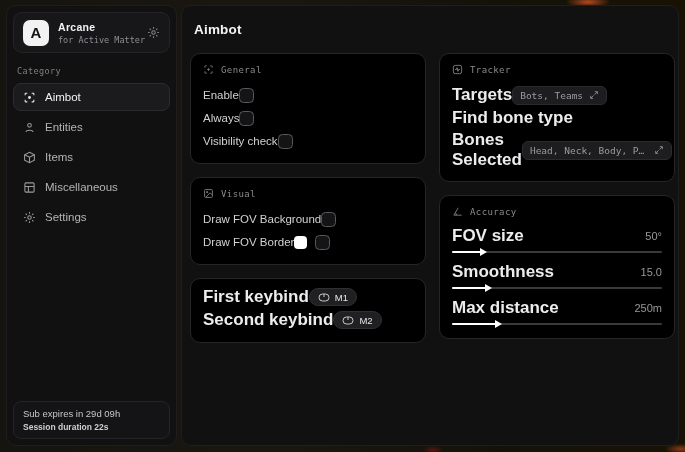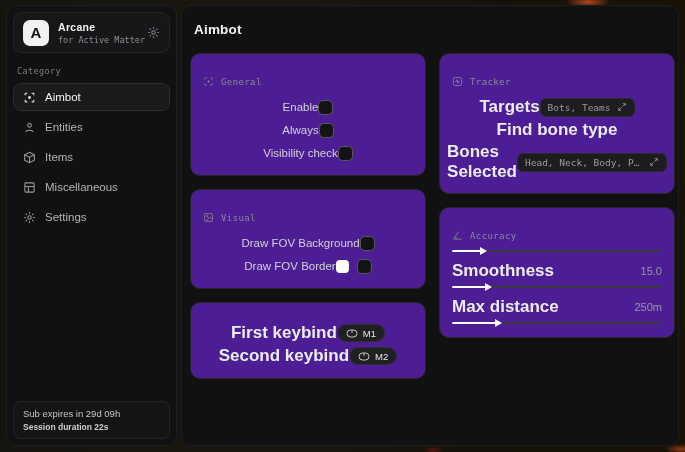--- a/index.html
+++ b/index.html
@@ -43,26 +43,26 @@
   .sub-card { margin-top:auto; border:1px solid #242427; background:#141416; border-radius:8px; padding:6px 9px; }
   .sub-line1 { color:#c7c7ca; font-size:9.5px; font-family:Liberation Sans, sans-serif; white-space:nowrap; }
   .sub-line2 { color:#cfcfd2; font-size:8.5px; font-weight:bold; margin-top:3px; }
 
   
   .main { flex:1; padding:13px 9px 9px 8px; overflow:hidden; }
   .main-title { color:#f4f4f5; font-size:13.5px; font-weight:bold; letter-spacing:.2px; margin:3px 0 16px 4px; }
   .columns { display:flex; gap:13px; align-items:flex-start; }
   .col { width:236px; flex:none; display:flex; flex-direction:column; gap:13px; }
 
-  .card { background:#4c1d95; border:1px solid #262629; border-radius:10px; padding:19px 12px 11px 12px; }
+  .card { background:#000000; border:1px solid #262629; border-radius:10px; padding:7px 12px 11px 12px; }
   .sec-head { display:flex; align-items:center; gap:7px; color:#8a8a8d; font-size:9px;
     font-family:"DejaVu Sans Mono", monospace; letter-spacing:.4px; margin:3px 0 9px 0; }
   .sec-head .ic { display:flex; color:#818184; }
 
-  .row { display:flex; align-items:center; justify-content:center; min-height:22px; }
+  .row { display:flex; align-items:center; justify-content:flex-start; min-height:22px; }
   .row + .row { margin-top:1px; }
   .row-label { color:#d2d2d4; font-size:11.5px; }
   .row-label.strong { color:#ececee; font-weight:bold; font-size:17px; }
   .row-right { display:flex; align-items:center; gap:8px; }
 
   .checkbox { width:15px; height:15px; border:1.5px solid #59595c; border-radius:4.5px; background:#141416; cursor:pointer; }
   .swatch { width:13px; height:13px; border-radius:4px; background:#ffffff; cursor:pointer; }
 
   .keybtn { display:flex; align-items:center; gap:5px; background:#202023; border:1px solid #303033;
     border-radius:9px; height:18px; padding:0 8px; color:#e8e8ea; font-size:9.5px; cursor:pointer; }
@@ -291,20 +291,24 @@
               <span class="ic">
                 <svg width="11" height="11" viewBox="0 0 24 24" fill="none" stroke="currentColor" stroke-width="2">
                     <path d="M13.5 4 4 20h17"></path>
                     <path d="M9.5 20a9 9 0 0 0-2.2-5.9"></path>
                   </svg>
               </span>
               <span>Accuracy</span>
             </div>
 
             <div class="slider-block">
+              <div class="slider-head">
+                <span class="row-label strong">FOV size</span>
+                <span class="slider-value">50°</span>
+              </div>
               <div class="slider-track">
                 <div class="slider-fill" style="width: 14%;">
                     <span class="slider-thumb"></span>
                   </div>
               </div>
             </div>
 
             <div class="slider-block">
               <div class="slider-head">
                 <span class="row-label strong">Smoothness</span>

